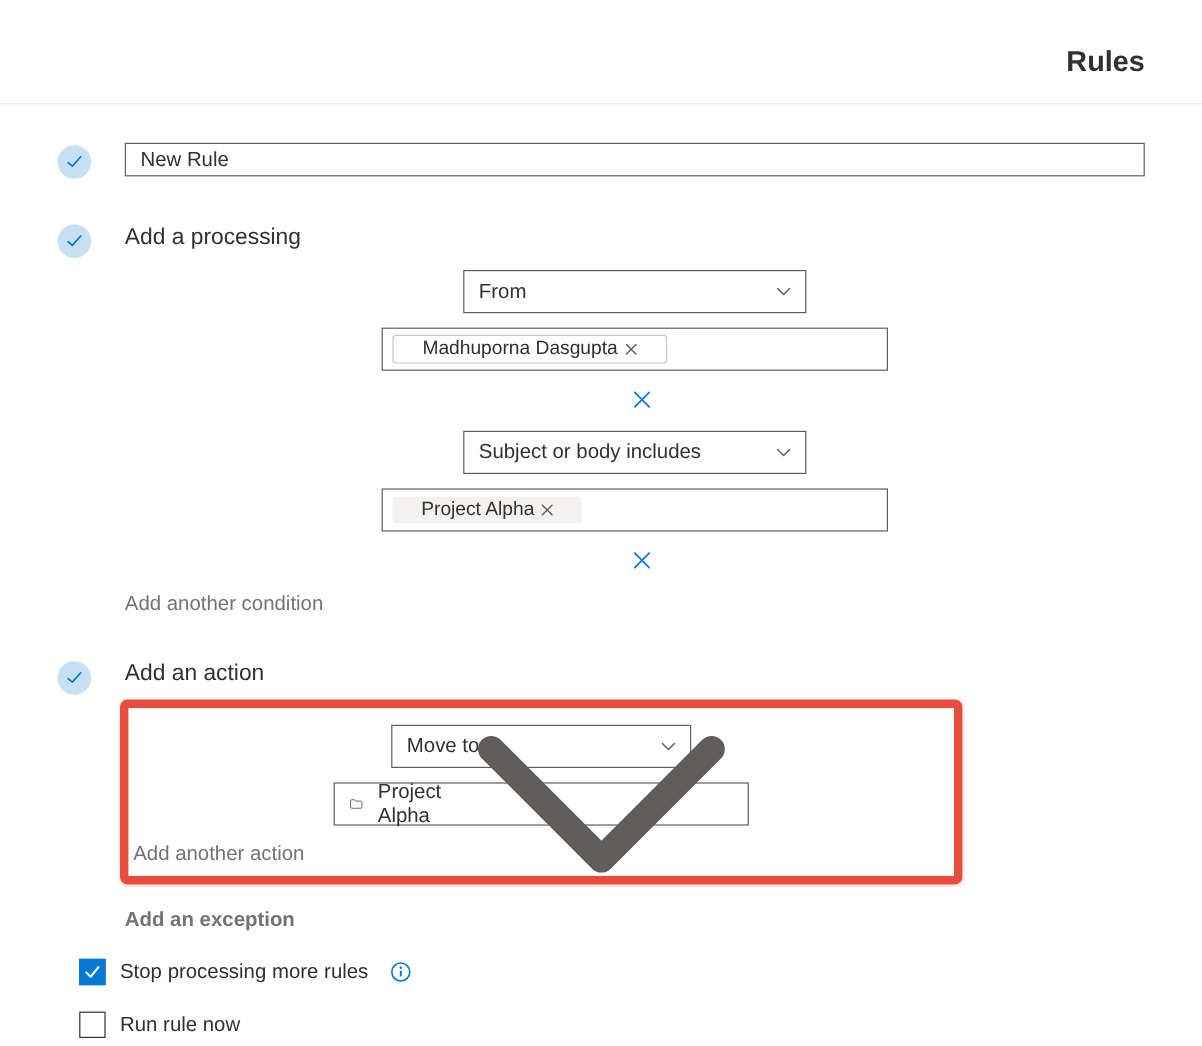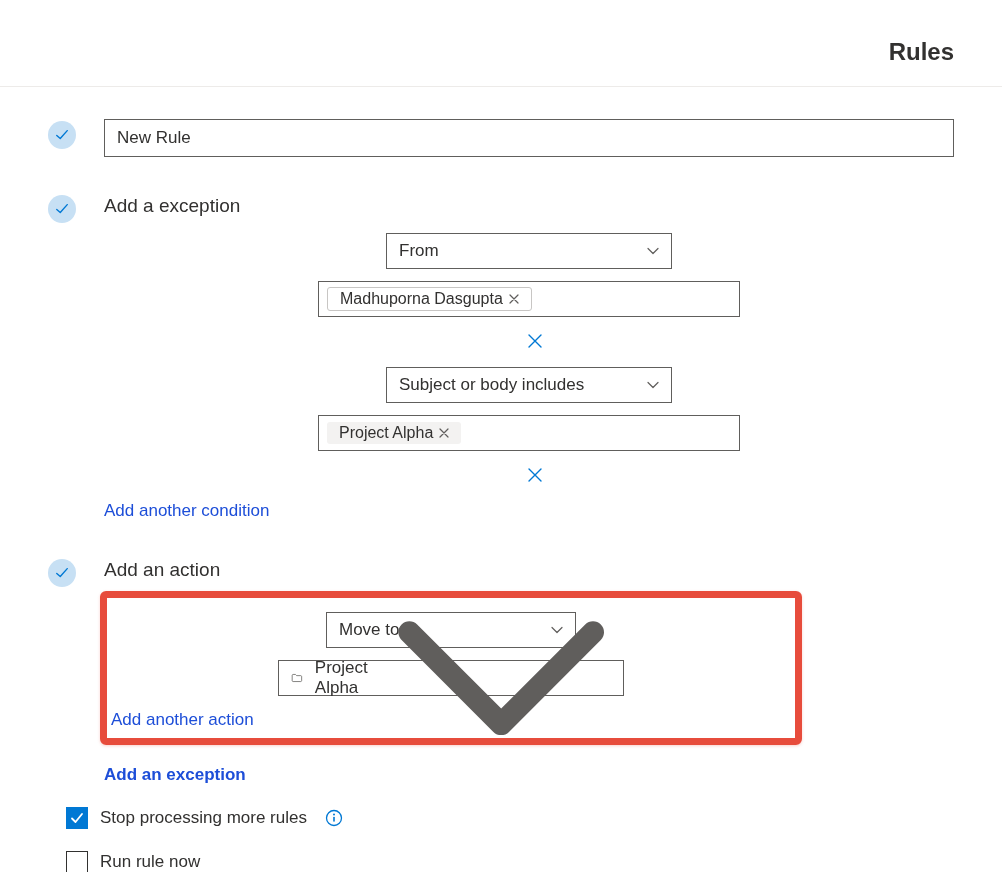--- a/index.html
+++ b/index.html
@@ -43,21 +43,21 @@
   .check-badge svg { width: 14px; height: 14px; }
   .section-body { flex: 1; }
   .section-heading {
     font-size: 19px;
     font-weight: 400;
     margin: 2px 0 16px 0;
     color: #323130;
   }
   .rule-name-input {
     width: 100%;
-    height: 38px;
+    height: 28px;
     border: 1px solid #605e5c;
     font-size: 17px;
     padding: 0 12px;
     font-family: inherit;
     color: #323130;
   }
   .condition-row, .action-row {
     display: flex;
     align-items: center;
     gap: 12px;
@@ -88,21 +88,21 @@
     border: 1px solid #605e5c;
     display: flex;
     align-items: center;
     padding: 0 8px;
     gap: 6px;
   }
   .chip {
     display: inline-flex;
     align-items: center;
     gap: 6px;
-    padding: 2px 12px;
+    padding: 2px 24px;
     font-size: 16px;
     border-radius: 3px;
   }
   .chip.person {
     border: 1px solid #c8c6c4;
     background: #fff;
   }
   .chip.text {
     background: #f3f2f1;
   }
@@ -111,21 +111,21 @@
     cursor: pointer;
   }
   .remove-row {
     width: 24px; height: 24px;
     display: flex; align-items: center; justify-content: center;
     cursor: pointer;
     margin-left: 12px;
   }
   .remove-row svg { width: 16px; height: 16px; }
   .link-btn {
-    color: #1d4ed8;
+    color: #737373;
     font-size: 17px;
     cursor: pointer;
     display: inline-block;
     margin-top: 0px;
   }
   .highlight-box {
     border: 7px solid #e74c3c;
     border-radius: 6px;
     padding: 14px 4px 8px 4px;
     margin-left: -4px;
@@ -204,21 +204,21 @@
     </div>
   </div>
 
   <div class="section">
     <div class="check-badge">
       <svg viewBox="0 0 16 16" fill="none">
           <path d="M2 8.5 L6 12 L14 3" stroke="#0078d4" stroke-width="1.6" stroke-linecap="round" stroke-linejoin="round"></path>
         </svg>
     </div>
     <div class="section-body">
-      <div class="section-heading">Add a exception</div>
+      <div class="section-heading">Add a processing</div>
 
       <div class="condition-row">
         <div class="dropdown cond-type">
           <span>From</span>
           <svg class="chevron" viewBox="0 0 12 12">
               <path d="M1 3.5 L6 8.5 L11 3.5" stroke="#605e5c" stroke-width="1.2" fill="none" stroke-linecap="round" stroke-linejoin="round"></path>
             </svg>
         </div>
         <div class="cond-value">
           <span class="chip person">

